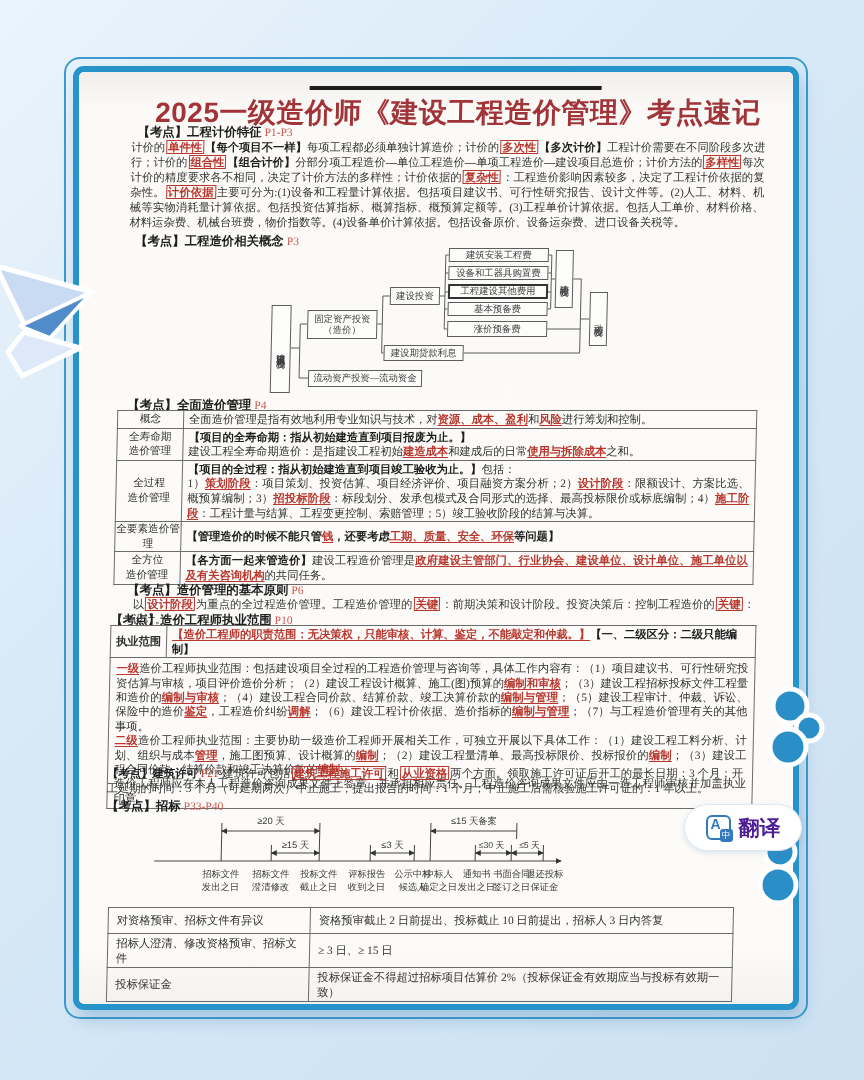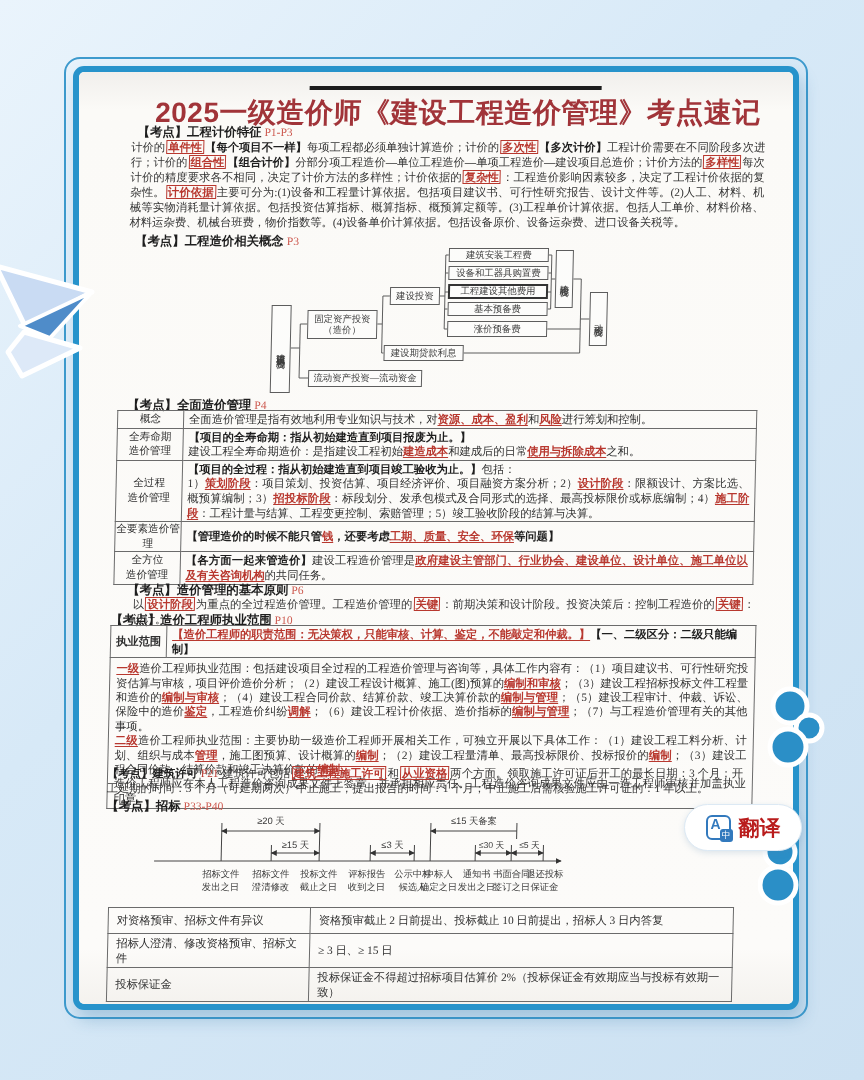--- a/index.html
+++ b/index.html
@@ -55,21 +55,21 @@
   .timeline line{stroke:#444;stroke-width:1;}
   
   .translate-pill{position:absolute;left:684px;top:804px;width:118px;height:47px;border-radius:24px;
                   background:#ffffff;border:1px solid #dce9f4;box-shadow:0 2px 6px rgba(80,130,170,.18);
                   display:flex;align-items:center;justify-content:center;gap:8px;z-index:30;cursor:pointer;}
   .t-icon{position:relative;width:25px;height:25px;border:2.2px solid #3279bd;border-radius:6px;flex:0 0 auto;}
   .t-a{position:absolute;left:3px;top:-1px;font-family:"Liberation Sans",sans-serif;
        font-size:14px;font-weight:700;color:#3279bd;}
   .t-zh{position:absolute;right:-4px;bottom:-4px;width:13px;height:13px;background:#3279bd;color:#fff;
         font-size:9px;line-height:13px;text-align:center;border-radius:3px;}
-  .t-label{font-family:"Liberation Sans",sans-serif;font-size:21px;font-weight:700;color:#b91c1c;}
+  .t-label{font-family:"Liberation Sans",sans-serif;font-size:21px;font-weight:700;color:#4c1d95;}
   .blob{position:absolute;z-index:25;}
   .plane{position:absolute;left:-8px;top:242px;z-index:22;}
 </style>
 </head>
 <body>
 
 <div class="stage">
 
   <svg class="plane" width="125" height="150" viewBox="0 0 125 150">
     <polygon points="4,24 100,50 34,86" fill="#c9dbf3" stroke="#ffffff" stroke-width="5" stroke-linejoin="round"></polygon>

